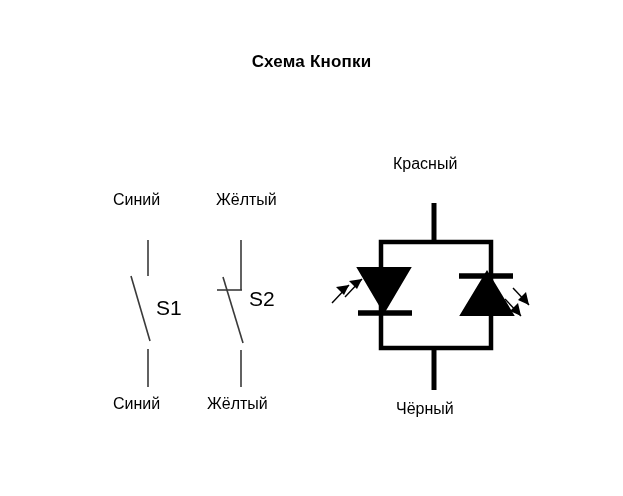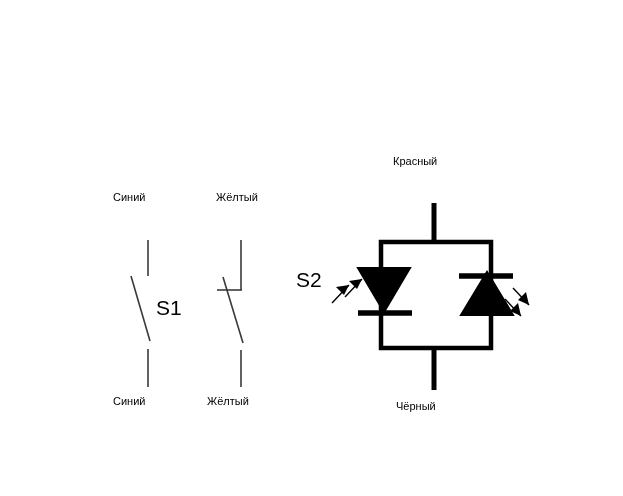--- a/index.html
+++ b/index.html
@@ -21,49 +21,50 @@
     top: 52px;
     width: 623px;
     text-align: center;
     font-size: 17px;
     font-weight: bold;
     color: #000000;
     letter-spacing: 0.2px;
   }
   .lbl {
     position: absolute;
-    font-size: 11px;
+    font-size: 16px;
     color: #000000;
     white-space: nowrap;
   }
   .sw-lbl {
     position: absolute;
     font-size: 21px;
     color: #000000;
     white-space: nowrap;
   }
   #sw-blue-top   { left: 113px; top: 191px; }
   #sw-blue-bot   { left: 113px; top: 395px; }
   #sw-yel-top    { left: 216px; top: 191px; }
   #sw-yel-bot    { left: 207px; top: 395px; }
   #led-red-lbl   { left: 393px; top: 155px; }
   #led-black-lbl { left: 396px; top: 400px; text-align: right; }
   #s1-lbl        { left: 156px; top: 296px; }
-  #s2-lbl        { left: 249px; top: 268px; margin-left: 47px; }
+  #s2-lbl        { left: 249px; top: 287px; }
   #diagram-svg {
     position: absolute;
     left: 0;
     top: 0;
   }
 </style>
 </head>
 <body>
 
 <div id="page">
 
+  <div id="title">Схема Кнопки</div>
 
   <svg id="diagram-svg" width="623" height="496" viewBox="0 0 623 496">
 
     <g>
       <line x1="148" y1="240" x2="148" y2="276" stroke="#3a3a3a" stroke-width="1.6"></line>
       <line x1="148" y1="349" x2="148" y2="387" stroke="#3a3a3a" stroke-width="1.6"></line>
       <line x1="131" y1="276" x2="150" y2="341" stroke="#3a3a3a" stroke-width="1.6"></line>
     </g>
 
     <g>

